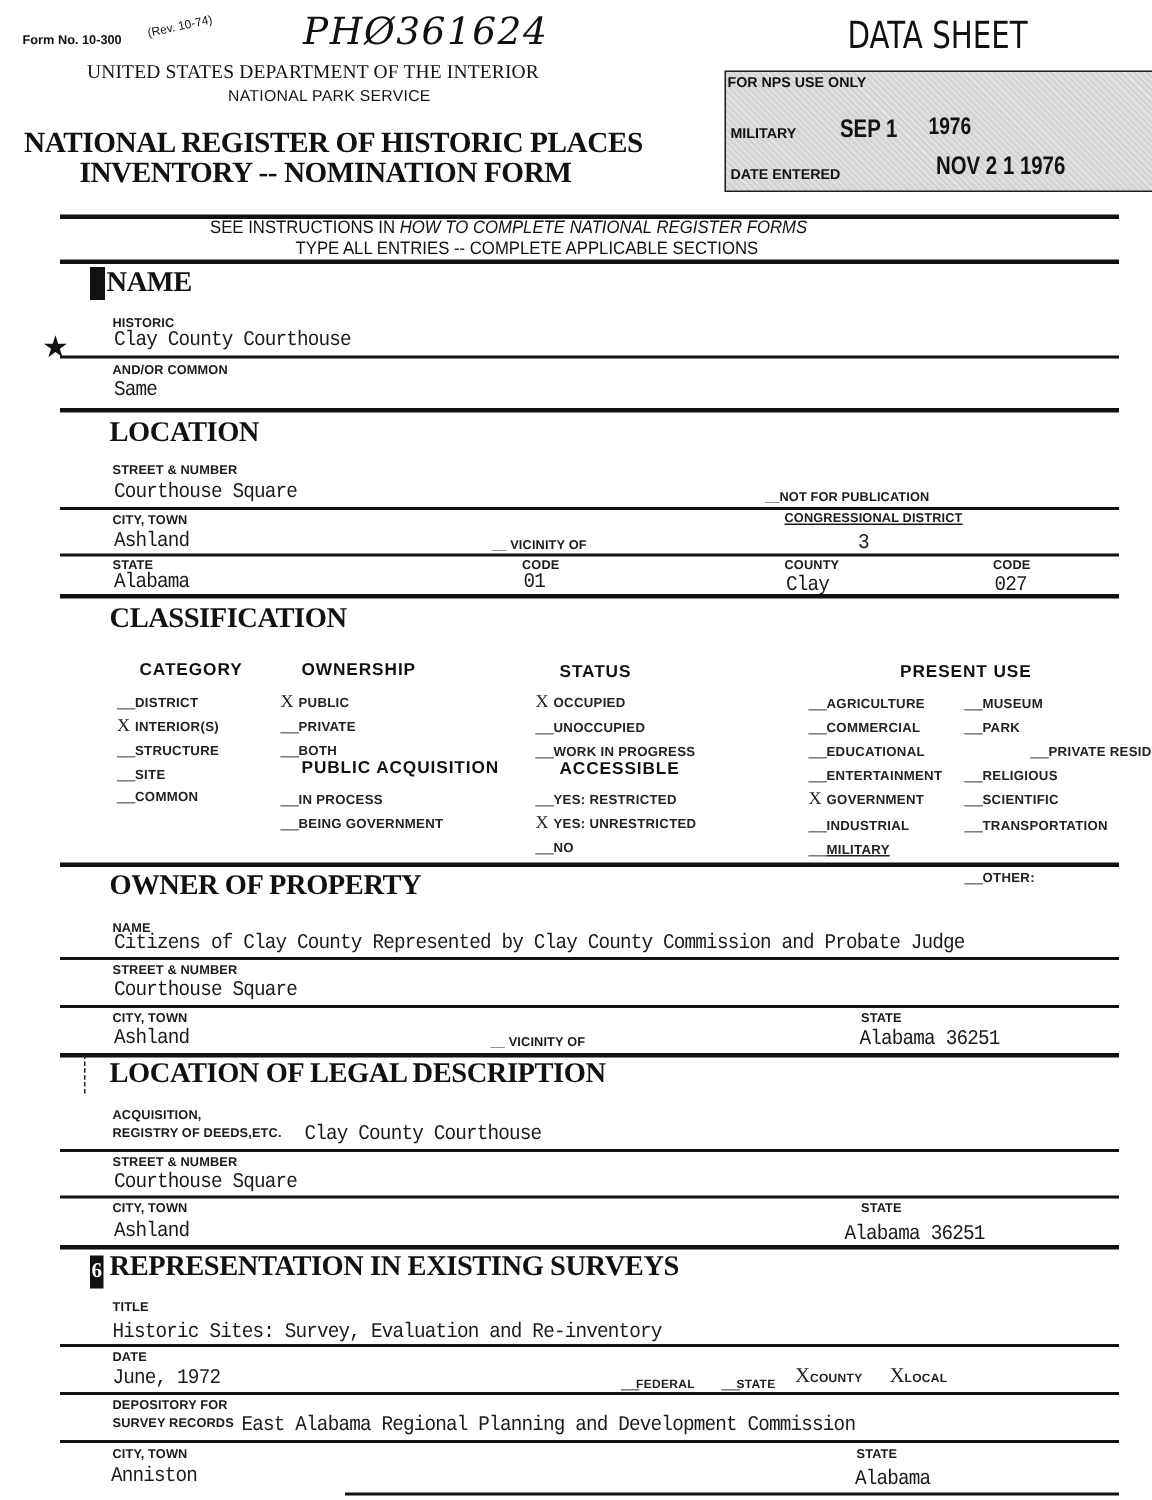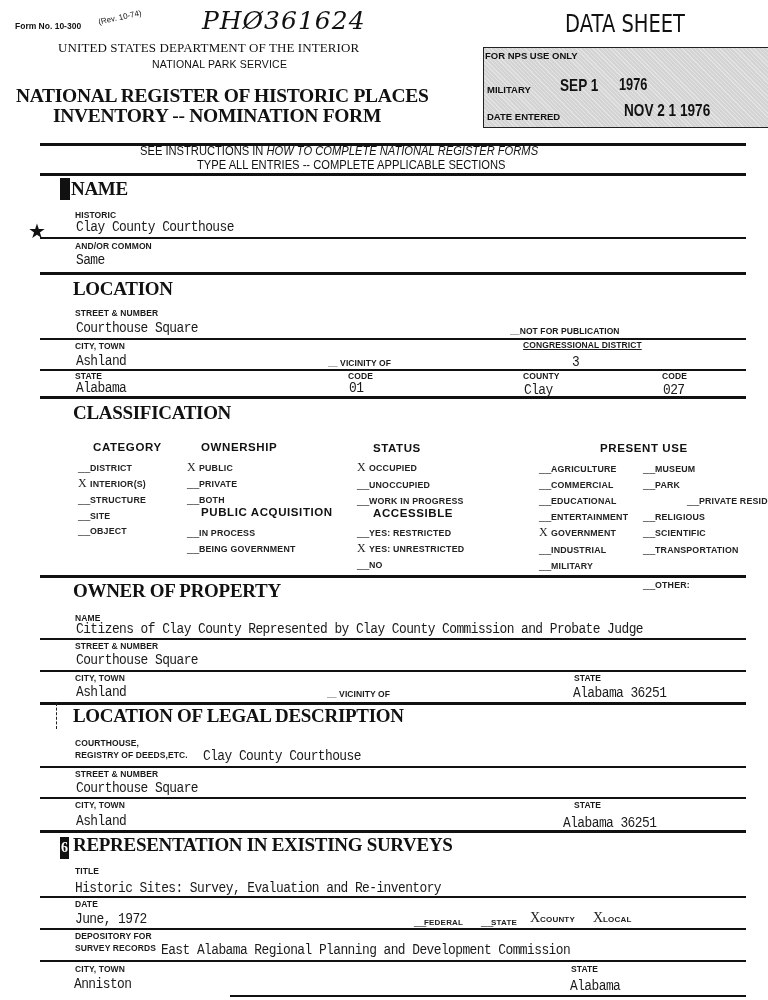--- a/index.html
+++ b/index.html
@@ -88,21 +88,21 @@
 <div class="abs typed" style="left:663px;top:382px;">027</div>
 <div class="rule thick" style="left:40px;top:396px;width:706px;"></div>
 
 <div class="abs section-title" style="left:73px;top:402px;">CLASSIFICATION</div>
 
 <div class="abs cat-head" style="left:93px;top:441px;">CATEGORY</div>
 <div class="abs opt" style="left:78px;top:460px;"><span class="mark">__</span><span>DISTRICT</span></div>
 <div class="abs opt" style="left:78px;top:476px;"><span class="mark">X</span><span>INTERIOR(S)</span></div>
 <div class="abs opt" style="left:78px;top:492px;"><span class="mark">__</span><span>STRUCTURE</span></div>
 <div class="abs opt" style="left:78px;top:508px;"><span class="mark">__</span><span>SITE</span></div>
-<div class="abs opt" style="left:78px;top:523px;"><span class="mark">__</span><span>OBJECT</span></div>
+<div class="abs opt" style="left:78px;top:523px;"><span class="mark">__</span><span>COMMON</span></div>
 
 <div class="abs cat-head" style="left:201px;top:441px;">OWNERSHIP</div>
 <div class="abs opt" style="left:187px;top:460px;"><span class="mark">X</span><span>PUBLIC</span></div>
 <div class="abs opt" style="left:187px;top:476px;"><span class="mark">__</span><span>PRIVATE</span></div>
 <div class="abs opt" style="left:187px;top:492px;"><span class="mark">__</span><span>BOTH</span></div>
 
 <div class="abs cat-head" style="left:201px;top:506px;">PUBLIC ACQUISITION</div>
 <div class="abs opt" style="left:187px;top:525px;"><span class="mark">__</span><span>IN PROCESS</span></div>
 <div class="abs opt" style="left:187px;top:541px;"><span class="mark">__</span><span>BEING GOVERNMENT</span></div>
 
@@ -116,21 +116,21 @@
 <div class="abs opt" style="left:357px;top:541px;"><span class="mark">X</span><span>YES: UNRESTRICTED</span></div>
 <div class="abs opt" style="left:357px;top:557px;"><span class="mark">__</span><span>NO</span></div>
 
 <div class="abs cat-head" style="left:600px;top:442px;">PRESENT USE</div>
 <div class="abs opt" style="left:539px;top:461px;"><span class="mark">__</span><span>AGRICULTURE</span></div>
 <div class="abs opt" style="left:539px;top:477px;"><span class="mark">__</span><span>COMMERCIAL</span></div>
 <div class="abs opt" style="left:539px;top:493px;"><span class="mark">__</span><span>EDUCATIONAL</span></div>
 <div class="abs opt" style="left:539px;top:509px;"><span class="mark">__</span><span>ENTERTAINMENT</span></div>
 <div class="abs opt" style="left:539px;top:525px;"><span class="mark">X</span><span>GOVERNMENT</span></div>
 <div class="abs opt" style="left:539px;top:542px;"><span class="mark">__</span><span>INDUSTRIAL</span></div>
-<div class="abs opt" style="left:539px;top:558px;"><span class="mark">__</span><span>MILITARY</span></div>
+<div class="abs opt" style="left:539px;top:558px;text-decoration:underline;"><span class="mark">__</span><span>MILITARY</span></div>
 
 <div class="abs opt" style="left:643px;top:461px;"><span class="mark">__</span><span>MUSEUM</span></div>
 <div class="abs opt" style="left:643px;top:477px;"><span class="mark">__</span><span>PARK</span></div>
 <div class="abs opt" style="left:643px;top:493px;margin-left:44px;"><span class="mark">__</span><span>PRIVATE RESIDENCE</span></div>
 <div class="abs opt" style="left:643px;top:509px;"><span class="mark">__</span><span>RELIGIOUS</span></div>
 <div class="abs opt" style="left:643px;top:525px;"><span class="mark">__</span><span>SCIENTIFIC</span></div>
 <div class="abs opt" style="left:643px;top:542px;"><span class="mark">__</span><span>TRANSPORTATION</span></div>
 <div class="abs opt" style="left:643px;top:558px;margin-top:19px;"><span class="mark">__</span><span>OTHER:</span></div>
 
 <div class="rule thick" style="left:40px;top:575px;width:706px;"></div>
@@ -144,21 +144,21 @@
 <div class="rule" style="left:40px;top:670px;width:706px;"></div>
 <div class="abs lbl" style="left:75px;top:673px;">CITY, TOWN</div>
 <div class="abs lbl" style="left:574px;top:673px;">STATE</div>
 <div class="abs typed" style="left:76px;top:684px;">Ashland</div>
 <div class="abs lbl" style="left:327px;top:689px;">__ VICINITY OF</div>
 <div class="abs typed" style="left:573px;top:685px;">Alabama  36251</div>
 <div class="rule thick" style="left:40px;top:702px;width:706px;"></div>
 
 <div class="abs" style="left:56px;top:703px;width:0;height:26px;border-left:1.5px dashed #222;"></div>
 <div class="abs section-title" style="left:73px;top:705px;">LOCATION OF LEGAL DESCRIPTION</div>
-<div class="abs lbl" style="left:75px;top:738px;">COURTHOUSE,</div>
+<div class="abs lbl" style="left:75px;top:738px;">ACQUISITION,</div>
 <div class="abs lbl" style="left:75px;top:750px;">REGISTRY OF DEEDS,ETC.</div>
 <div class="abs typed" style="left:203px;top:748px;">Clay County Courthouse</div>
 <div class="rule" style="left:40px;top:766px;width:706px;"></div>
 <div class="abs lbl" style="left:75px;top:769px;">STREET &amp; NUMBER</div>
 <div class="abs typed" style="left:76px;top:780px;">Courthouse Square</div>
 <div class="rule" style="left:40px;top:797px;width:706px;"></div>
 <div class="abs lbl" style="left:75px;top:800px;">CITY, TOWN</div>
 <div class="abs lbl" style="left:574px;top:800px;">STATE</div>
 <div class="abs typed" style="left:76px;top:813px;">Ashland</div>
 <div class="abs typed" style="left:563px;top:815px;">Alabama  36251</div>

